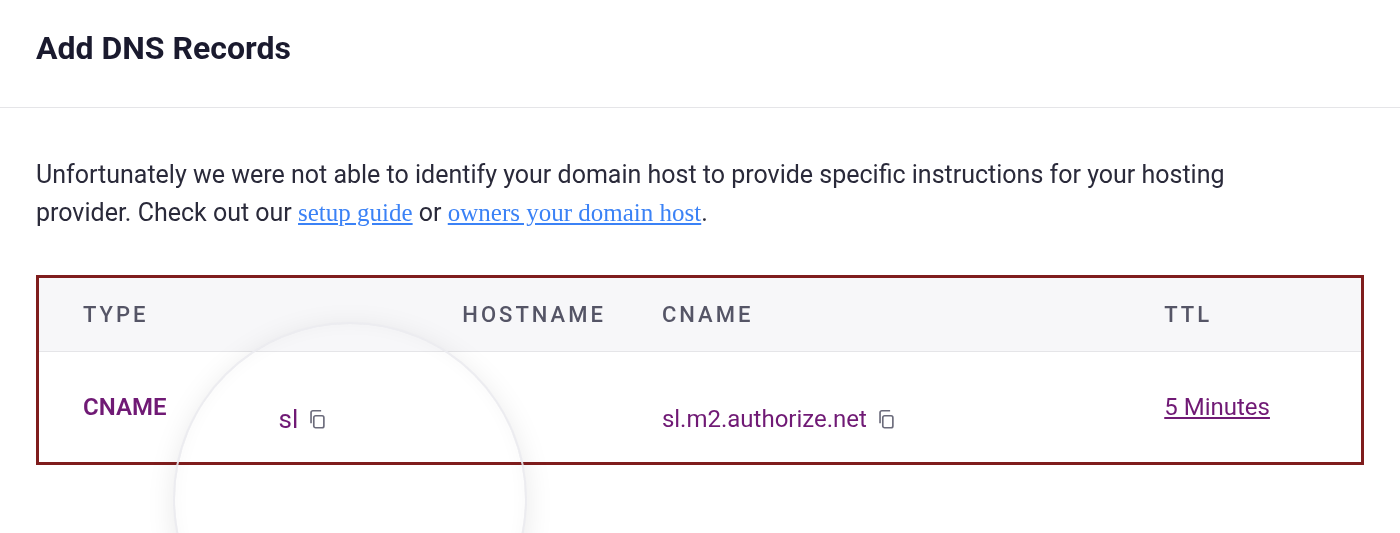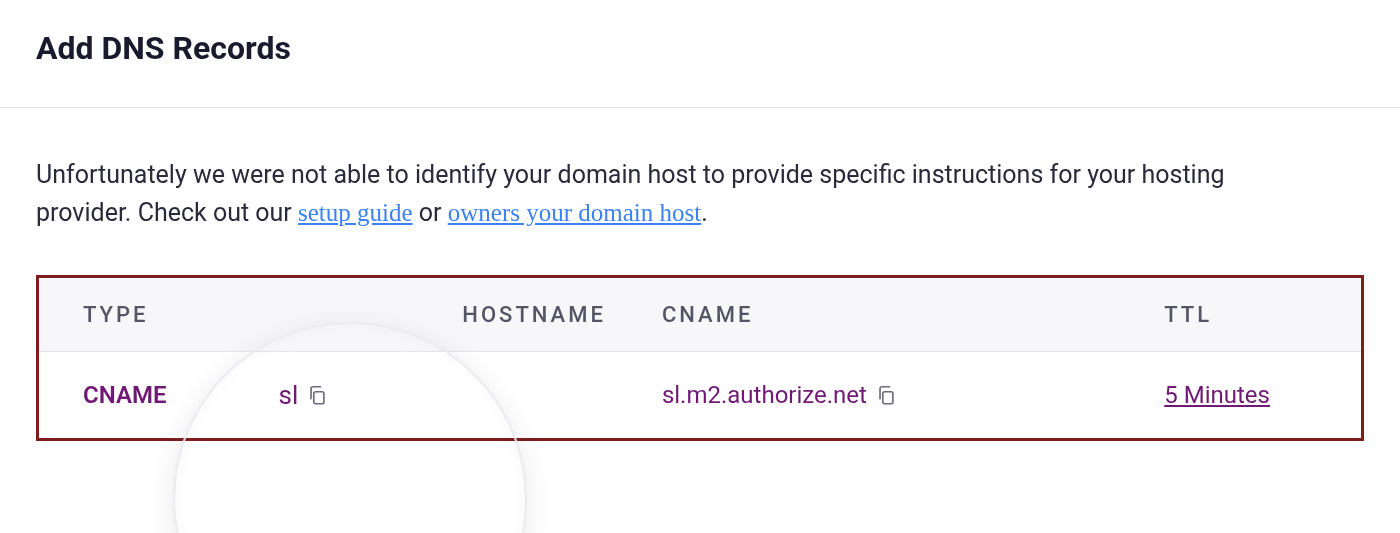--- a/index.html
+++ b/index.html
@@ -72,20 +72,21 @@
       vertical-align: middle;
     }
     td:nth-child(1) { font-weight: 600; width: 16%; padding-left: 44px;}
     td:nth-child(2) { width: 29%; font-size: 26px; }
     td:nth-child(3) { width: 38%; }
     td:nth-child(4) { width: 17%; text-decoration: underline; }
     .cell-inner {
       display: inline-flex;
       align-items: center;
       gap: 8px;
+      margin-top: 24px;
     }
     .copy-icon {
       width: 22px;
       height: 22px;
       cursor: pointer;
       color: #6b6b7b;
       flex-shrink: 0;
       display: inline-flex;
     }
     .copy-icon svg {

